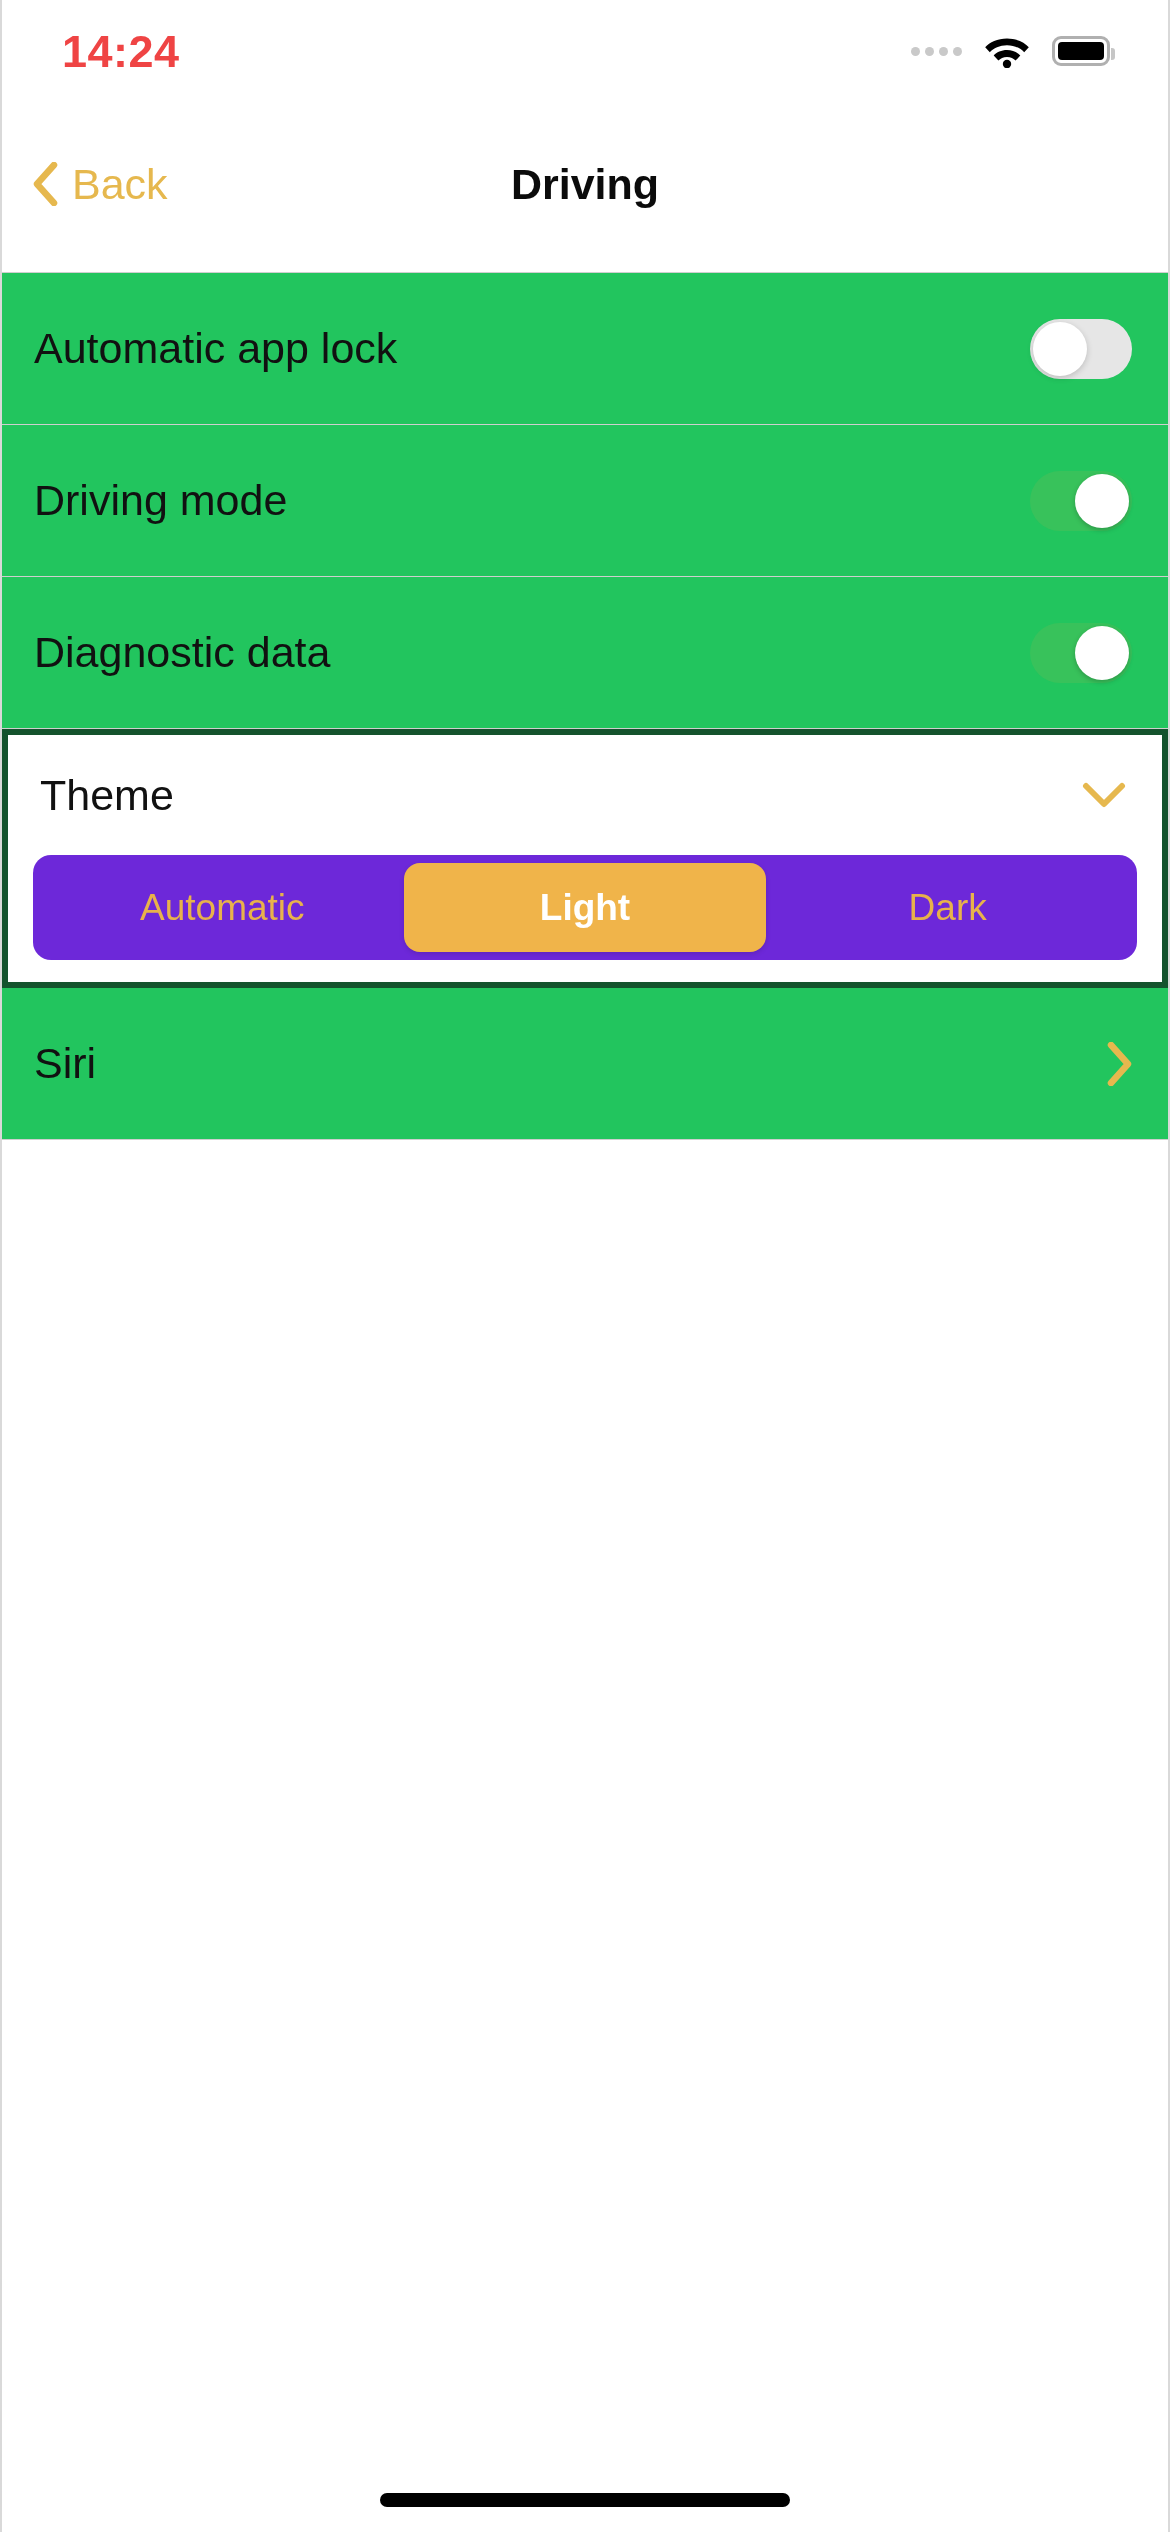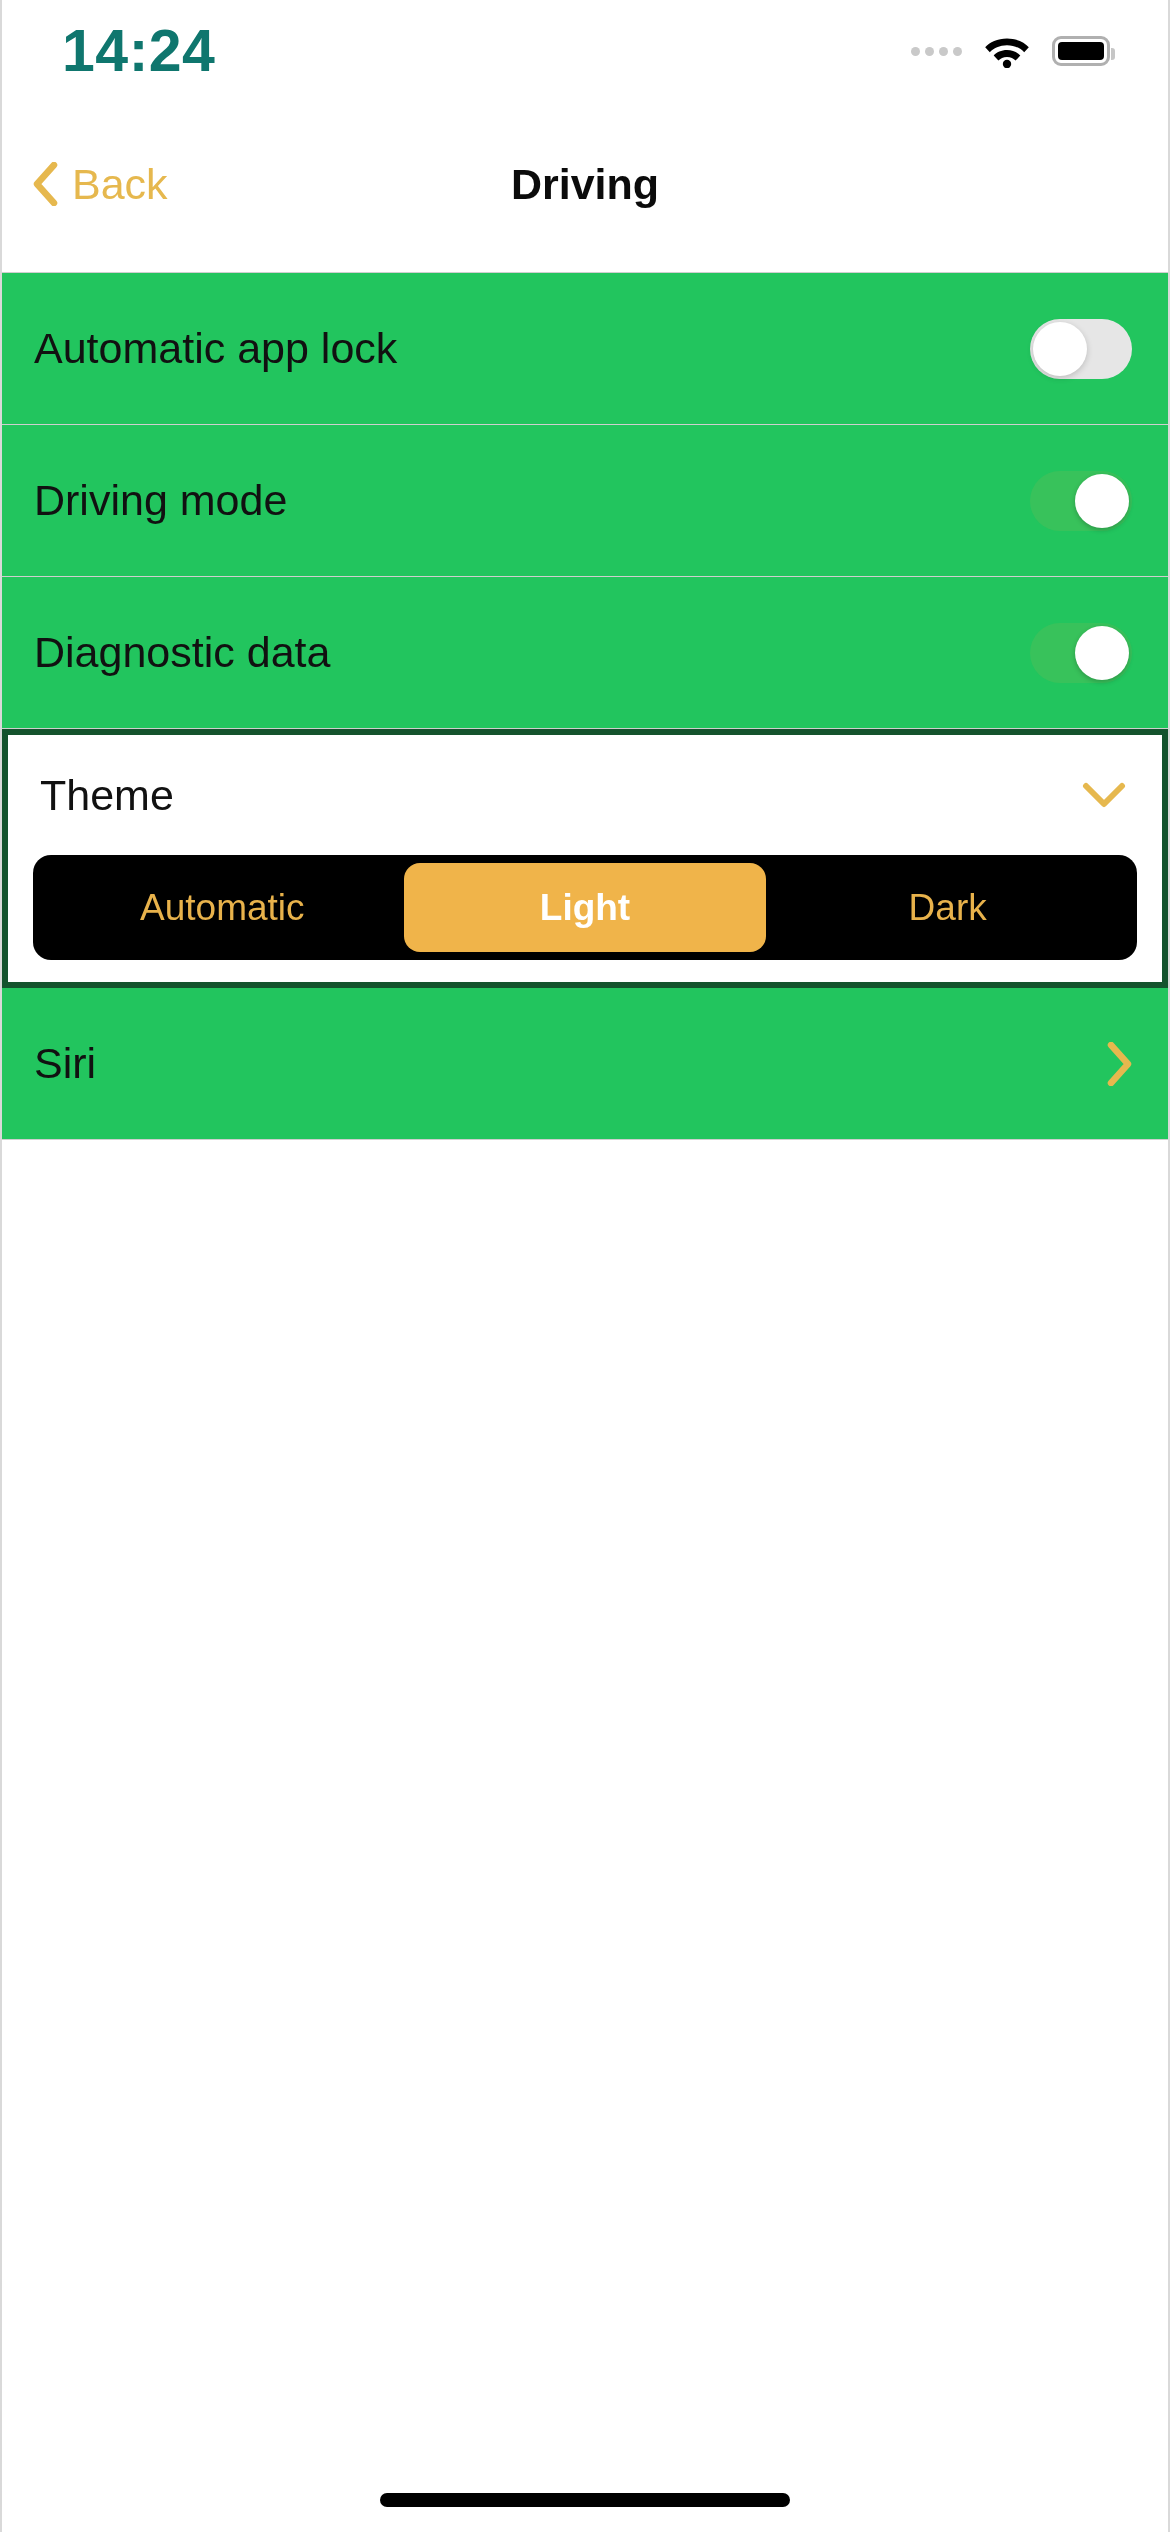--- a/index.html
+++ b/index.html
@@ -18,21 +18,21 @@
     overflow:hidden;
   }
 
   
   .statusbar {
     position:absolute; top:0; left:0; right:0; height:96px;
     display:flex; align-items:center; justify-content:space-between;
     padding:0 58px 0 60px;
   }
   .clock {
-    font-size:59px; font-weight:700; color:#0f766e; letter-spacing:0.5px;
+    font-size:45px; font-weight:700; color:#ef4444; letter-spacing:0.5px;
     line-height:1; padding-top:6px;
   }
   .status-right { display:flex; align-items:center; gap:22px; padding-top:6px; }
   .sig-dots { display:flex; align-items:flex-end; gap:5px; }
   .sig-dots i { display:block; width:9px; height:9px; border-radius:50%; background:#c9c9c9; }
   .wifi { width:46px; height:34px; }
   .battery {
     position:relative; width:58px; height:30px;
     border:3px solid #b0b0b0; border-radius:9px;
     display:flex; align-items:center; padding:3px;
@@ -97,21 +97,21 @@
     height:120px;
     display:flex; align-items:center; justify-content:space-between;
     padding:0 36px 0 32px;
   }
   .theme-title { font-size:43px; color:#111; line-height:1; }
   .chev-down { width:44px; height:28px; cursor:pointer; }
 
   .seg-wrap { padding:0 25px 22px 25px; }
   .segmented {
     display:flex; width:100%; height:105px;
-    background:#000000; border-radius:18px; padding:8px;
+    background:#6d28d9; border-radius:18px; padding:8px;
     overflow:hidden;
     justify-content:flex-end;
   }
   .seg {
     flex:1 1 0; display:flex; align-items:center; justify-content:center;
     font-size:37px; color:#E8B24B; cursor:pointer;
     border-radius:16px;
   }
   .seg.selected {
     background:#F0B44A; color:#ffffff; font-weight:600;

